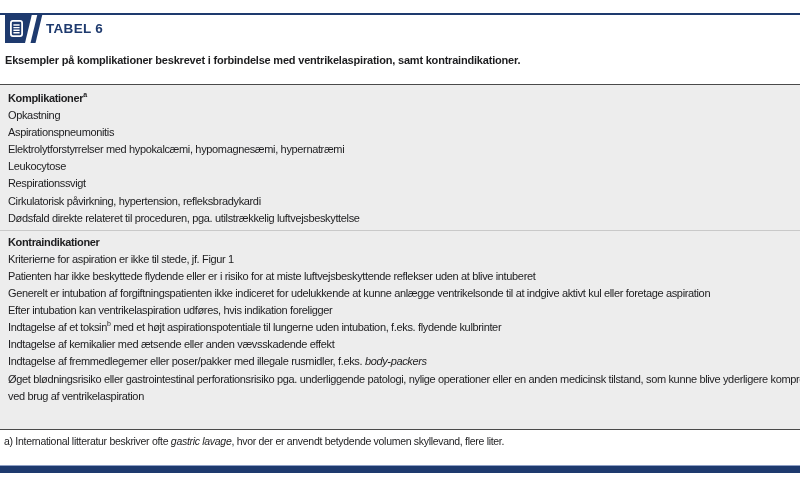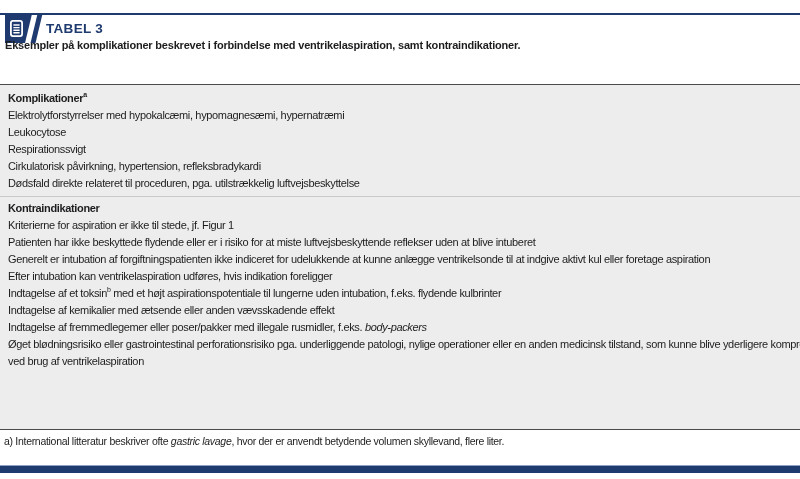--- a/index.html
+++ b/index.html
@@ -16,21 +16,21 @@
   }
   .tab-slash {
     position:absolute; left:34px; top:14px; width:5px; height:29px;
     background:#1e3a6e; transform:skewX(-13.5deg);
   }
   .tab-title {
     position:absolute; left:46px; top:14px; height:29px; line-height:29px;
     font-size:13.5px; font-weight:bold; letter-spacing:0.3px; color:#1e3a6e;
   }
   .subtitle {
-    position:absolute; left:5px; top:39px; width:790px;
+    position:absolute; left:5px; top:54px; width:790px;
     font-size:11px; font-weight:bold; letter-spacing:-0.2px; color:#1d1d1f;
     white-space:nowrap;
   }
   .table {
     position:absolute; left:0; top:84px; width:800px; height:346px; box-sizing:border-box;
     background:#ededed; border-top:1px solid #4a4a4a; border-bottom:1px solid #4a4a4a;
     padding:5px 0 0 8px; overflow:hidden;
   }
   .t-row {
     font-size:11px; line-height:17.1px; letter-spacing:-0.35px;
@@ -60,26 +60,28 @@
   <div class="tab-box">
     <svg class="doc-icon" width="13" height="17" viewBox="0 0 13 17" xmlns="http://www.w3.org/2000/svg">
       <rect x="0.9" y="0.9" width="11.2" height="15.2" rx="2" fill="none" stroke="#ffffff" stroke-width="1.8"></rect>
       <line x1="3.4" y1="5" x2="9.6" y2="5" stroke="#ffffff" stroke-width="1.4"></line>
       <line x1="3.4" y1="7.6" x2="9.6" y2="7.6" stroke="#ffffff" stroke-width="1.4"></line>
       <line x1="3.4" y1="10.2" x2="9.6" y2="10.2" stroke="#ffffff" stroke-width="1.4"></line>
       <line x1="3.4" y1="12.8" x2="9.6" y2="12.8" stroke="#ffffff" stroke-width="1.4"></line>
     </svg>
   </div>
   <div class="tab-slash"></div>
-  <div class="tab-title">TABEL 3</div>
+  <div class="tab-title">TABEL 6</div>
 
   <div class="subtitle">Eksempler på komplikationer beskrevet i forbindelse med ventrikelaspiration, samt kontraindikationer.</div>
 
   <div class="table" id="table-body">
       <div class="t-row bold">Komplikationer<sup>a</sup></div>
+      <div class="t-row">Opkastning</div>
+      <div class="t-row">Aspirationspneumonitis</div>
       <div class="t-row">Elektrolytforstyrrelser med hypokalcæmi, hypomagnesæmi, hypernatræmi</div>
       <div class="t-row">Leukocytose</div>
       <div class="t-row">Respirationssvigt</div>
       <div class="t-row">Cirkulatorisk påvirkning, hypertension, refleksbradykardi</div>
       <div class="t-row">Dødsfald direkte relateret til proceduren, pga. utilstrækkelig luftvejsbeskyttelse</div>
       <div class="sec-sep"></div>
       <div class="t-row bold">Kontraindikationer</div>
       <div class="t-row">Kriterierne for aspiration er ikke til stede, jf. Figur 1</div>
       <div class="t-row">Patienten har ikke beskyttede flydende eller er i risiko for at miste luftvejsbeskyttende reflekser uden at blive intuberet</div>
       <div class="t-row">Generelt er intubation af forgiftningspatienten ikke indiceret for udelukkende at kunne anlægge ventrikelsonde til at indgive aktivt kul eller foretage aspiration</div>

